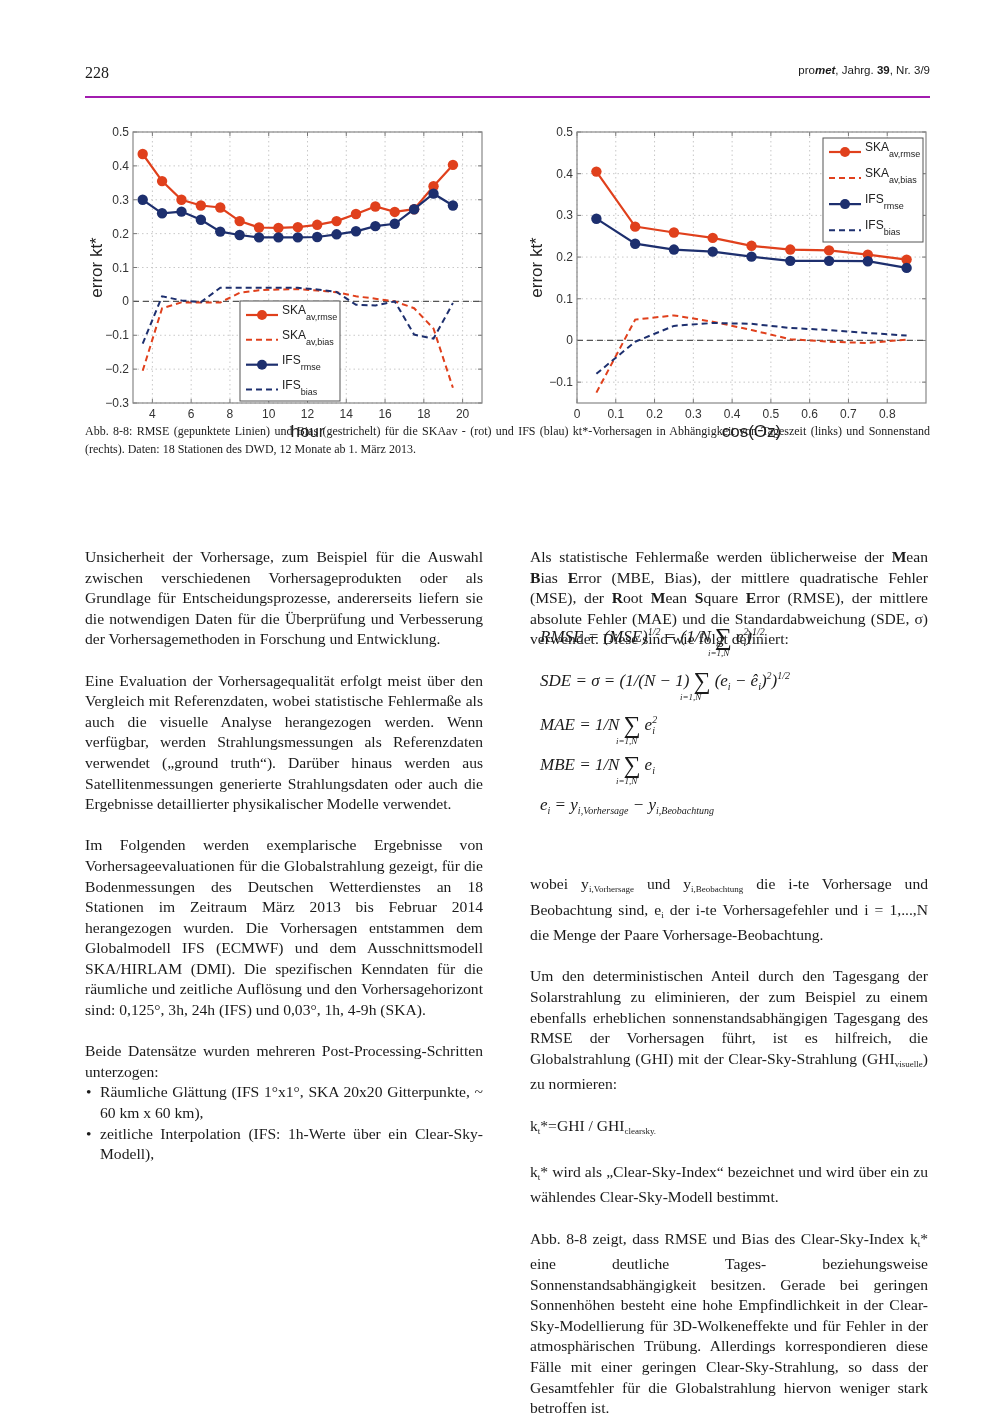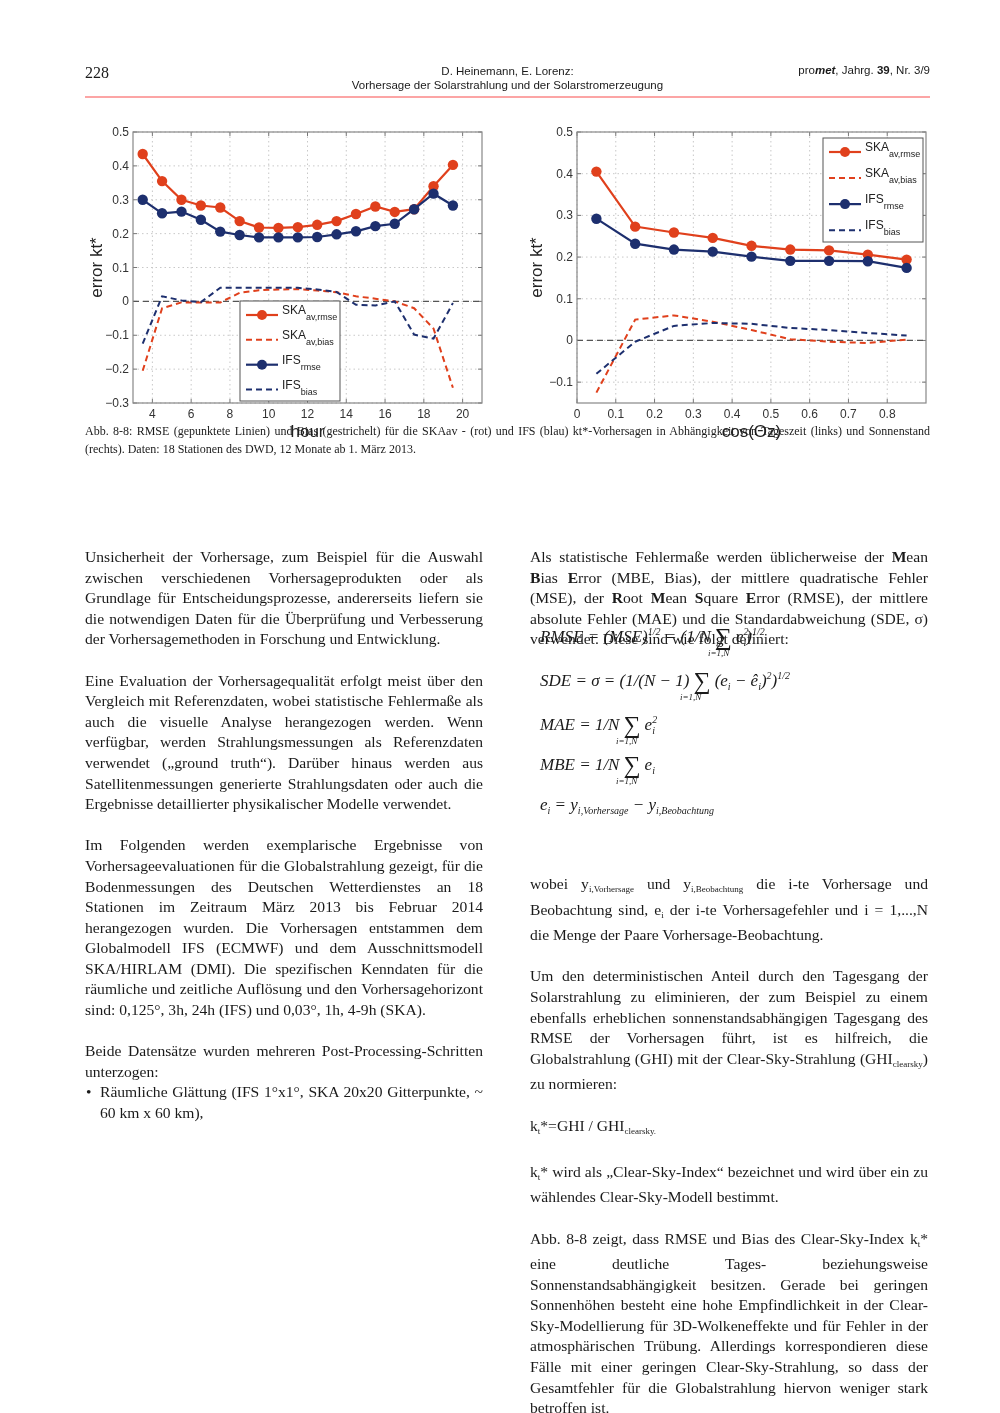--- a/index.html
+++ b/index.html
@@ -1,17 +1,17 @@
 <!DOCTYPE html>
 <html><head>
 <meta charset="utf-8">
 <style>
   html, body { margin:0; padding:0; background:#ffffff; }
   body { width:1000px; height:1413px; position:relative; overflow:hidden; color:#1a1a1a; }
-  .hdr { position:absolute; left:85px; top:60px; width:845px; height:36px; border-bottom:2px solid #fca5a5; font-family:"Liberation Sans", sans-serif; }
+  .hdr { position:absolute; left:85px; top:60px; width:845px; height:36px; border-bottom:2px solid #a21caf; font-family:"Liberation Sans", sans-serif; }
   .hdr .pno { position:absolute; left:0; top:4px; font-family:"Liberation Serif", serif; font-size:16px; }
   .hdr .center { position:absolute; left:0; right:0; top:4px; text-align:center; font-size:11.5px; line-height:14px; }
   .hdr .right { position:absolute; right:0; top:4px; font-size:11.5px; }
   .hdr .right b i { font-weight:bold; font-style:italic; }
   .chart { position:absolute; }
   .chart svg { display:block; }
   .caption { position:absolute; left:85px; top:422px; width:845px; font-family:"Liberation Serif", serif; font-size:12px; line-height:18px; text-align:justify; }
   .col { position:absolute; font-family:"Liberation Serif", serif; font-size:15.6px; line-height:20.6px; text-align:justify;margin-top:44px; }
   .col p { margin:0 0 20.6px 0; }
   .col ul { margin:0; padding:0; list-style:none; }
@@ -21,24 +21,20 @@
   .rcol { left:530px; top:503px; width:398px; }
   .formulas { position:absolute; left:530px; top:620px; width:300px; font-family:"Liberation Serif", serif; font-style:italic; font-size:17px; }
   .rcol2 { left:530px; top:830px; width:398px; }
   sub.s { font-size:9px; vertical-align:-3px; }
 </style>
 </head>
 <body>
 
 <div class="hdr">
   <span class="pno">228</span>
-  <div class="center">
-    <div>D. Heinemann, E. Lorenz:</div>
-    <div>Vorhersage der Solarstrahlung und der Solarstromerzeugung</div>
-  </div>
   <span class="right"><span>pro</span><b><i>met</i></b><span>, Jahrg. </span><b>39</b><span>, Nr. 3/9</span></span>
 </div>
 
 <div class="chart" id="chart0" style="left:80px; top:118px;">
     <svg width="420" height="325" style="font-family: &quot;Liberation Sans&quot;, sans-serif;">
       <line x1="72.38888888888889" x2="72.38888888888889" y1="14" y2="285" stroke="#c8c8c8" stroke-dasharray="1.5,3" stroke-width="1"></line>
       <line x1="72.38888888888889" x2="72.38888888888889" y1="285" y2="281" stroke="#777"></line>
       <line x1="72.38888888888889" x2="72.38888888888889" y1="14" y2="18" stroke="#777"></line>
       <text x="72.38888888888889" y="300" font-size="12" text-anchor="middle" fill="#333">4</text>
       <line x1="111.16666666666666" x2="111.16666666666666" y1="14" y2="285" stroke="#c8c8c8" stroke-dasharray="1.5,3" stroke-width="1"></line>
@@ -272,20 +268,21 @@
 
 <div class="caption">Abb. 8-8: RMSE (gepunktete Linien) und Bias (gestrichelt) für die SKAav - (rot) und IFS (blau) kt*-Vorhersagen in Abhängigkeit von Tageszeit (links) und Sonnenstand (rechts). Daten: 18 Stationen des DWD, 12 Monate ab 1. März 2013.</div>
 
 <div class="col left">
   <p>Unsicherheit der Vorhersage, zum Beispiel für die Auswahl zwischen verschiedenen Vorhersageprodukten oder als Grundlage für Entscheidungsprozesse, andererseits liefern sie die notwendigen Daten für die Überprüfung und Verbesserung der Vorhersagemethoden in Forschung und Entwicklung.</p>
   <p>Eine Evaluation der Vorhersagequalität erfolgt meist über den Vergleich mit Referenzdaten, wobei statistische Fehlermaße als auch die visuelle Analyse herangezogen werden. Wenn verfügbar, werden Strahlungsmessungen als Referenzdaten verwendet („ground truth“). Darüber hinaus werden aus Satellitenmessungen generierte Strahlungsdaten oder auch die Ergebnisse detaillierter physikalischer Modelle verwendet.</p>
   <p>Im Folgenden werden exemplarische Ergebnisse von Vorhersageevaluationen für die Globalstrahlung gezeigt, für die Bodenmessungen des Deutschen Wetterdienstes an 18 Stationen im Zeitraum März 2013 bis Februar 2014 herangezogen wurden. Die Vorhersagen entstammen dem Globalmodell IFS (ECMWF) und dem Ausschnittsmodell SKA/HIRLAM (DMI). Die spezifischen Kenndaten für die räumliche und zeitliche Auflösung und den Vorhersagehorizont sind: 0,125°, 3h, 24h (IFS) und 0,03°, 1h, 4-9h (SKA).</p>
   <div>Beide Datensätze wurden mehreren Post-Processing-Schritten unterzogen:</div>
   <ul style="margin-bottom:20.6px;">
     <li>Räumliche Glättung (IFS 1°x1°, SKA 20x20 Gitterpunkte, ~ 60 km x 60 km),</li>
+    <li>zeitliche Interpolation (IFS: 1h-Werte über ein Clear-Sky-Modell),</li>
   </ul>
 </div>
 
 <div class="col rcol">
   <p><span>Als statistische Fehlermaße werden üblicherweise der </span><span id="mbe-words"><b>M</b><span>ean </span><b>B</b><span>ias </span><b>E</b><span>rror</span></span><span> (MBE, Bias), der mittlere quadratische Fehler (MSE), der </span><span id="rmse-words"><b>R</b><span>oot </span><b>M</b><span>ean </span><b>S</b><span>quare </span><b>E</b><span>rror</span></span><span> (RMSE), der mittlere absolute Fehler (MAE) und die Standardabweichung (SDE, σ) verwendet. Diese sind wie folgt definiert:</span></p>
 </div>
 
 <div class="formulas">
   <svg width="300" height="200" style="font-family:'Liberation Serif', serif;">
     <g font-style="italic" font-size="17" fill="#1a1a1a">
@@ -301,17 +298,17 @@
       <text x="10" y="150">MBE = 1/N<tspan font-size="24" font-style="normal" dx="4" dy="3">∑</tspan><tspan dx="4" dy="-3">e</tspan><tspan font-size="10" dy="4">i</tspan></text>
       <text x="86" y="164" font-size="9">i=1,N</text>
 
       <text x="10" y="190">e<tspan font-size="10" dy="4">i</tspan><tspan dy="-4"> = y</tspan><tspan font-size="10" dy="4">i,Vorhersage</tspan><tspan dy="-4"> − y</tspan><tspan font-size="10" dy="4">i,Beobachtung</tspan></text>
     </g>
   </svg>
 </div>
 
 <div class="col rcol2">
   <p><span>wobei y</span><sub class="s">i,Vorhersage</sub><span> und y</span><sub class="s">i,Beobachtung</sub><span> die i-te Vorhersage und Beobachtung sind, e</span><sub class="s">i</sub><span> der i-te Vorhersagefehler und i = 1,...,N die Menge der Paare Vorhersage-Beobachtung.</span></p>
-  <p><span>Um den deterministischen Anteil durch den Tagesgang der Solarstrahlung zu eliminieren, der zum Beispiel zu einem ebenfalls erheblichen sonnenstandsabhängigen Tagesgang des RMSE der Vorhersagen führt, ist es hilfreich, die Globalstrahlung (GHI) mit der Clear-Sky-Strahlung (GHI</span><sub class="s">clearsky</sub><span>) zu normieren:</span></p>
+  <p><span>Um den deterministischen Anteil durch den Tagesgang der Solarstrahlung zu eliminieren, der zum Beispiel zu einem ebenfalls erheblichen sonnenstandsabhängigen Tagesgang des RMSE der Vorhersagen führt, ist es hilfreich, die Globalstrahlung (GHI) mit der Clear-Sky-Strahlung (GHI</span><sub class="s">visuelle</sub><span>) zu normieren:</span></p>
   <p><span>k</span><sub class="s">t</sub><span>*=GHI / GHI</span><sub class="s">clearsky.</sub></p>
   <p><span>k</span><sub class="s">t</sub><span>* wird als „Clear-Sky-Index“ bezeichnet und wird über ein zu wählendes Clear-Sky-Modell bestimmt.</span></p>
   <p><span>Abb. 8-8 zeigt, dass RMSE und Bias des Clear-Sky-Index k</span><sub class="s">t</sub><span>* eine deutliche Tages- beziehungsweise Sonnenstandsabhängigkeit besitzen. Gerade bei geringen Sonnenhöhen besteht eine hohe Empfindlichkeit in der Clear-Sky-Modellierung für 3D-Wolkeneffekte und für Fehler in der atmosphärischen Trübung. Allerdings korrespondieren diese Fälle mit einer geringen Clear-Sky-Strahlung, so dass der Gesamtfehler für die Globalstrahlung hiervon weniger stark betroffen ist.</span></p>
 </div>
 
 </body></html>

